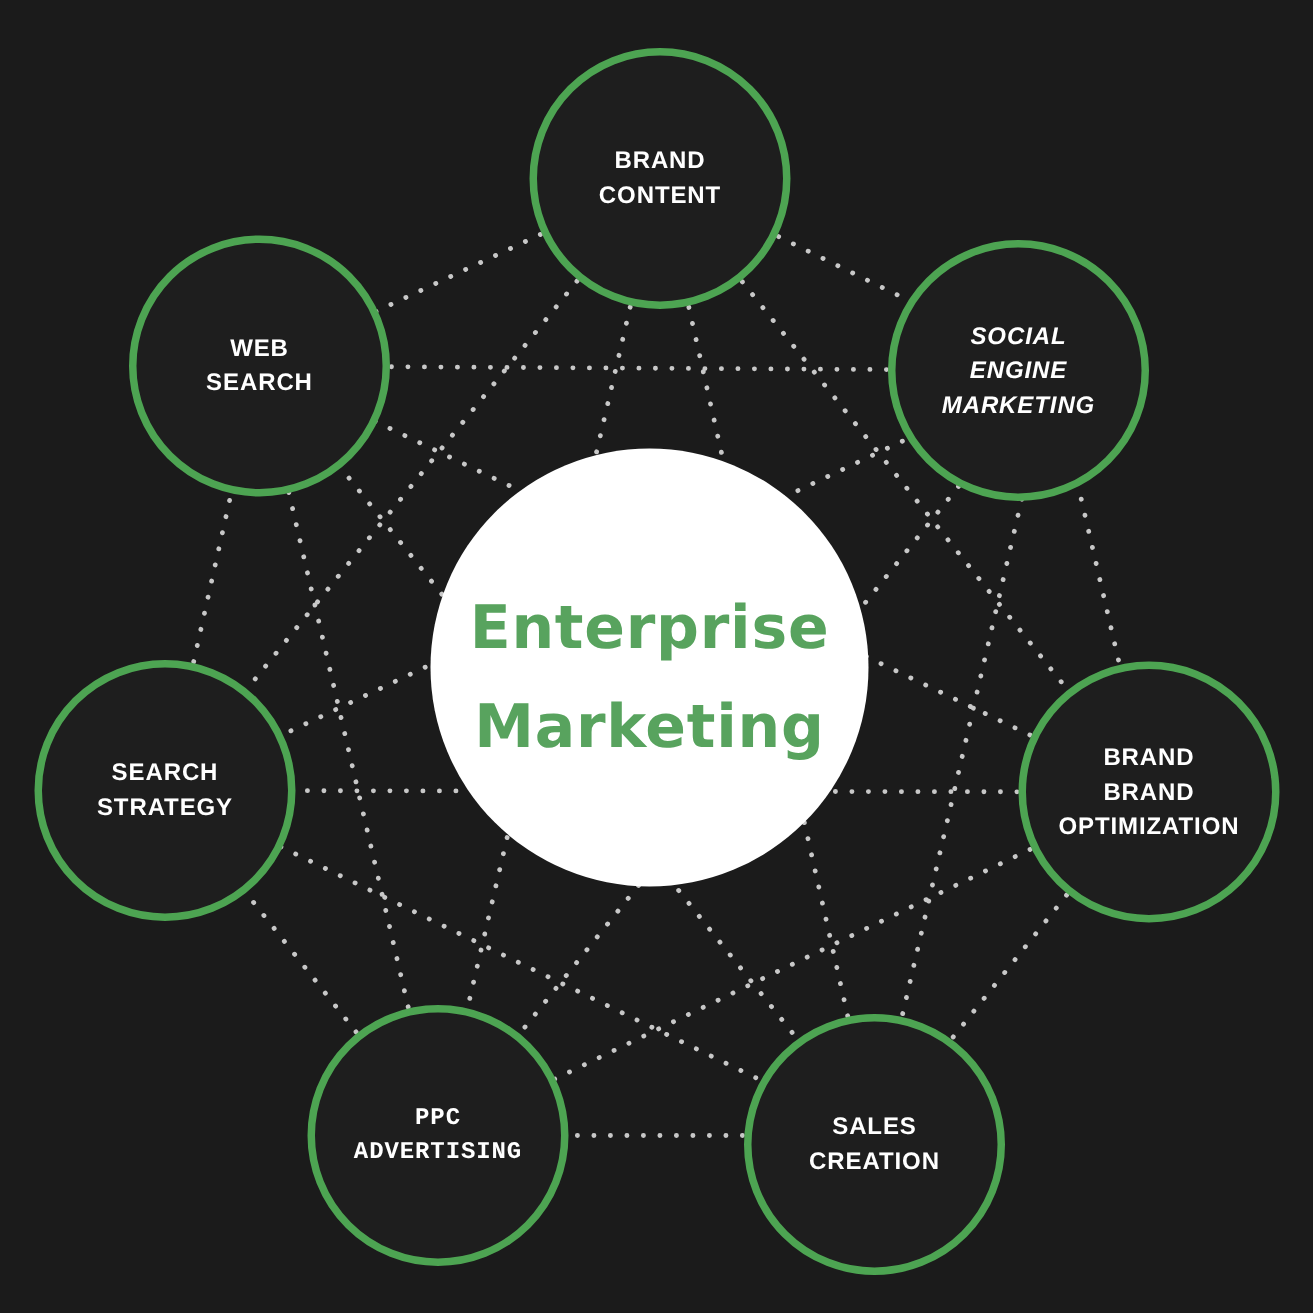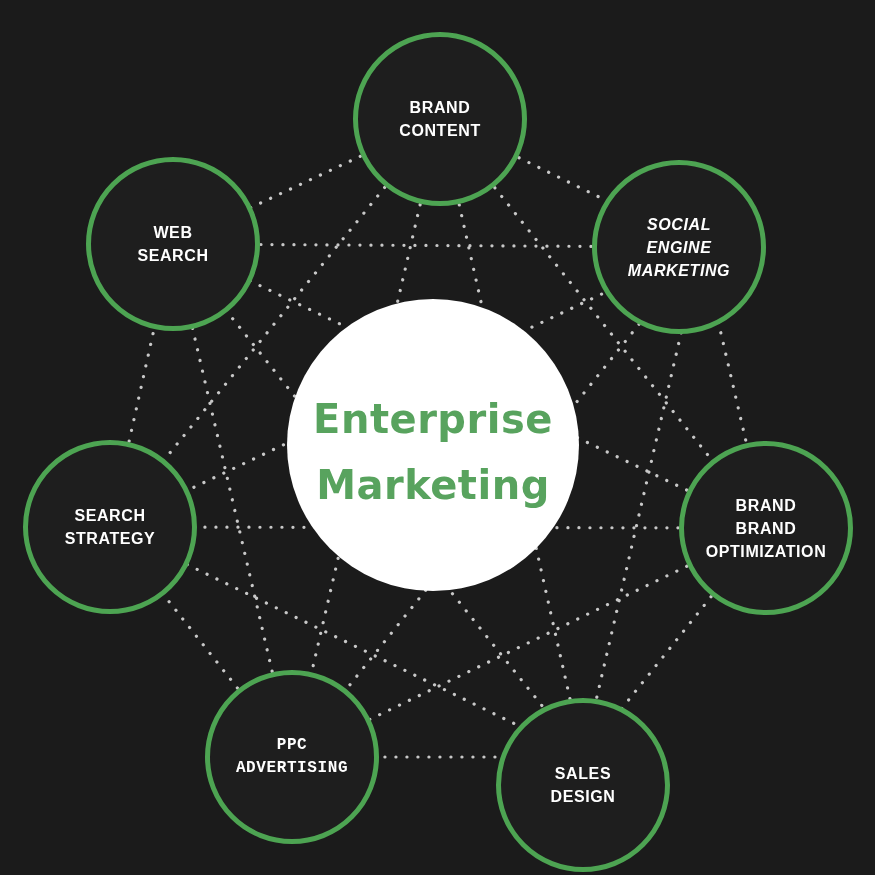--- a/index.html
+++ b/index.html
@@ -116,24 +116,24 @@
           <div>MARKETING</div>
         </div>
       </div>
       <div class="node" style="left: 679px; top: 441px;">
         <div class="node-label">
           <div>BRAND</div>
           <div>BRAND</div>
           <div>OPTIMIZATION</div>
         </div>
       </div>
-      <div class="node" style="left: 496px; top: 698px;">
+      <div class="node" style="left: 496px; top: 676px;">
         <div class="node-label">
           <div>SALES</div>
-          <div>DESIGN</div>
+          <div>CREATION</div>
         </div>
       </div>
       <div class="node" style="left: 205px; top: 670px; font-family: Liberation Mono, monospace;">
         <div class="node-label">
           <div>PPC</div>
           <div>ADVERTISING</div>
         </div>
       </div>
       <div class="node" style="left: 23px; top: 440px;">
         <div class="node-label">

